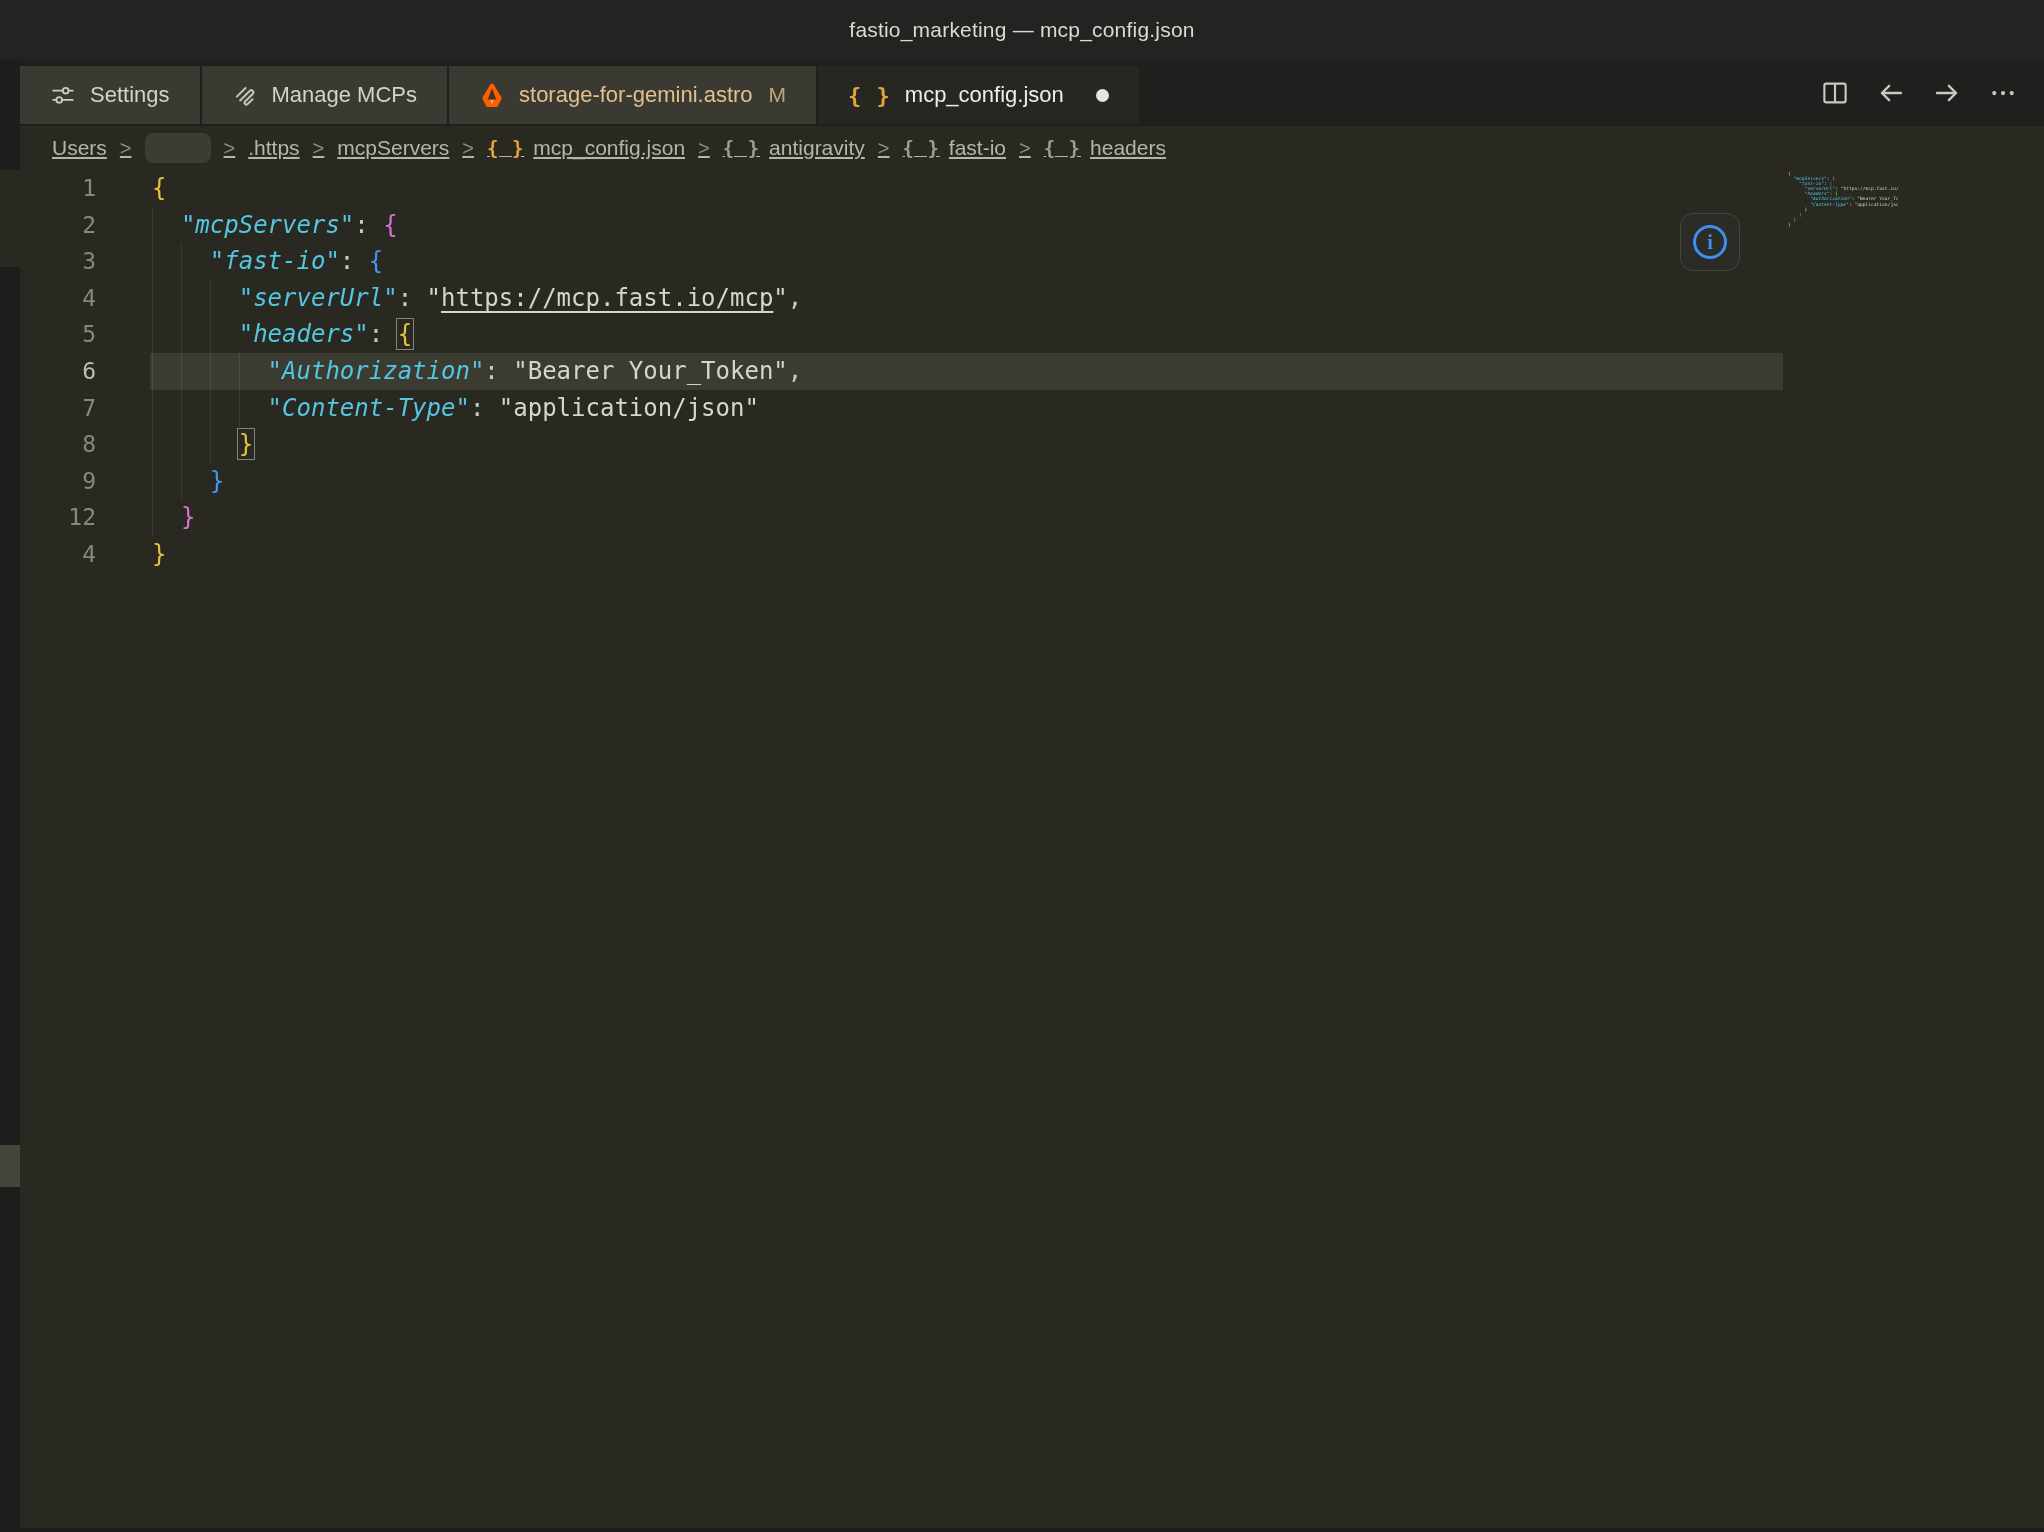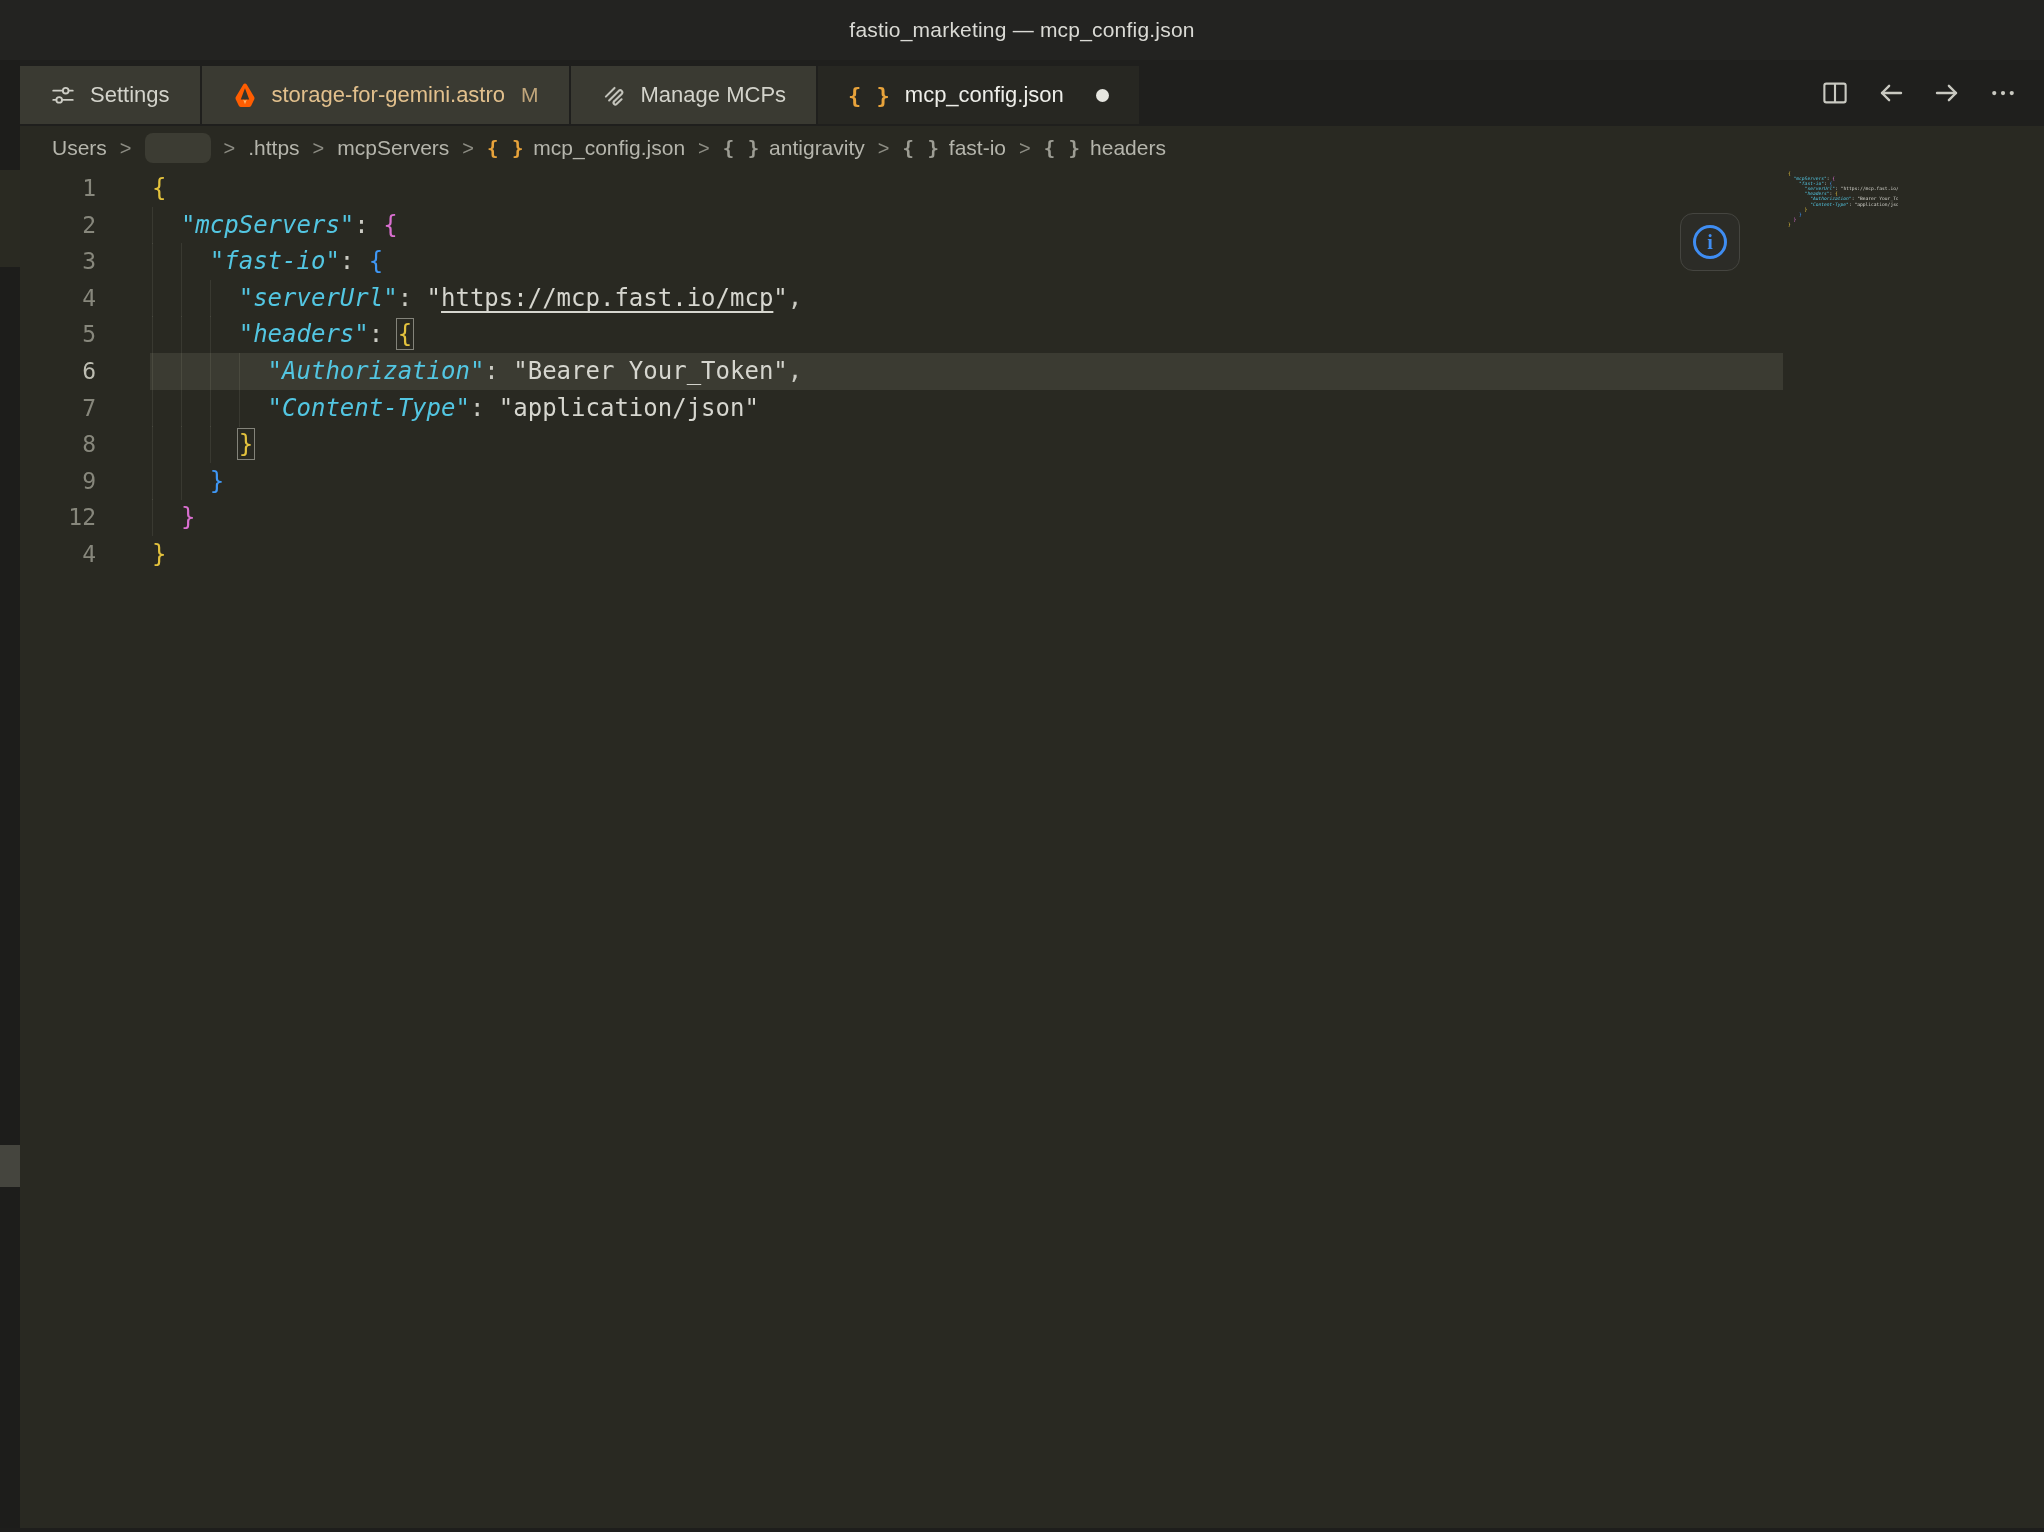--- a/index.html
+++ b/index.html
@@ -32,21 +32,21 @@
   .dirty-dot{width:13px;height:13px;border-radius:50%;background:#e6e6e0;margin-left:18px;}
   .tab svg{width:26px;height:26px;display:block;}
   .json-braces{font:bold 22px "DejaVu Sans Mono",monospace;color:var(--json-icon-orange);letter-spacing:1px;}
   .tab-actions{position:absolute;right:26px;top:0;height:66px;display:flex;align-items:center;gap:26px;}
   .tab-action{display:block;}
   .tab-action svg{width:30px;height:30px;display:block;}
   
   .breadcrumb{
     position:absolute;left:20px;top:126px;right:0;height:44px;
     display:flex;align-items:center;padding-left:32px;gap:12px;
-    font-size:21px;color:#b5b5ac;
+    font-size:21px;color:#b5b5ac;text-decoration:underline;
   }
   .bc-sep{color:#8c8c83;font-size:20px;margin:0 1px;}
   .bc-item{display:flex;align-items:center;gap:9px;}
   .bc-redacted{width:66px;height:30px;background:#3c3c33;border-radius:8px;}
   .braces-ic{font:bold 19px "DejaVu Sans Mono",monospace;letter-spacing:1px;}
   .braces-ic.orange{color:var(--json-icon-orange);}
   .braces-ic.gray{color:#9d9d94;}
   
   .editor{position:absolute;left:20px;top:170px;right:0;bottom:0;}
   .code-line{position:absolute;left:0;right:0;height:37px;}
@@ -107,38 +107,38 @@
   <svg viewBox="0 0 24 24">
     <g stroke="#cdcdc5" stroke-width="1.7" fill="none" stroke-linecap="round">
       <line x1="3" y1="8" x2="21" y2="8"></line>
             <circle cx="14.5" cy="8" r="2.6" fill="#3a3a32"></circle>
       <line x1="3" y1="16.5" x2="21" y2="16.5"></line>
             <circle cx="8.5" cy="16.5" r="2.6" fill="#3a3a32"></circle>
     </g>
   </svg>
 <span class="tab-label">Settings</span>
       </div>
-      <div class="tab modified">
-  <svg viewBox="0 0 24 24">
-    <path fill="#ff5d01" d="M12 1.4c.65 0 1.25.33 1.6.9l6.9 11.6c.36.6.4 1.33.1 1.96l-2.9 6.1c-.3.63-.94 1.04-1.64 1.04H7.94c-.7 0-1.34-.41-1.64-1.04l-2.9-6.1c-.3-.63-.26-1.36.1-1.96L10.4 2.3c.35-.57.95-.9 1.6-.9z"></path>
-    <path fill="#35352c" d="M12 5.8 L15.9 16.2 H8.1 Z"></path>
-    <path fill="#ffb76b" d="M10.3 16.2 q1.7 1.6 3.4 0 l-1.7 4.4 z"></path>
-  </svg>
-<span class="tab-label">storage-for-gemini.astro</span>
-        <span class="tab-badge">M</span>
-      </div>
       <div class="tab">
   <svg viewBox="0 0 24 24">
     <g stroke="#c3c3bb" stroke-width="1.9" fill="none" stroke-linecap="round">
       <path d="M4.5 13.5 L12.5 5.5"></path>
       <path d="M7.5 17 L16.5 8 a2 2 0 0 1 2.8 2.8 L12 18"></path>
       <path d="M12 18 a1.7 1.7 0 0 0 2.4 2.4 L19 16"></path>
     </g>
   </svg>
 <span class="tab-label">Manage MCPs</span>
+      </div>
+      <div class="tab modified">
+  <svg viewBox="0 0 24 24">
+    <path fill="#ff5d01" d="M12 1.4c.65 0 1.25.33 1.6.9l6.9 11.6c.36.6.4 1.33.1 1.96l-2.9 6.1c-.3.63-.94 1.04-1.64 1.04H7.94c-.7 0-1.34-.41-1.64-1.04l-2.9-6.1c-.3-.63-.26-1.36.1-1.96L10.4 2.3c.35-.57.95-.9 1.6-.9z"></path>
+    <path fill="#35352c" d="M12 5.8 L15.9 16.2 H8.1 Z"></path>
+    <path fill="#ffb76b" d="M10.3 16.2 q1.7 1.6 3.4 0 l-1.7 4.4 z"></path>
+  </svg>
+<span class="tab-label">storage-for-gemini.astro</span>
+        <span class="tab-badge">M</span>
       </div>
       <div class="tab active">
   <span class="json-braces">{ }</span>
 <span class="tab-label">mcp_config.json</span>
         <span class="dirty-dot"></span>
       </div>
     </div>
   <div class="tab-actions">
       <span class="tab-action">
   <svg viewBox="0 0 24 24">

